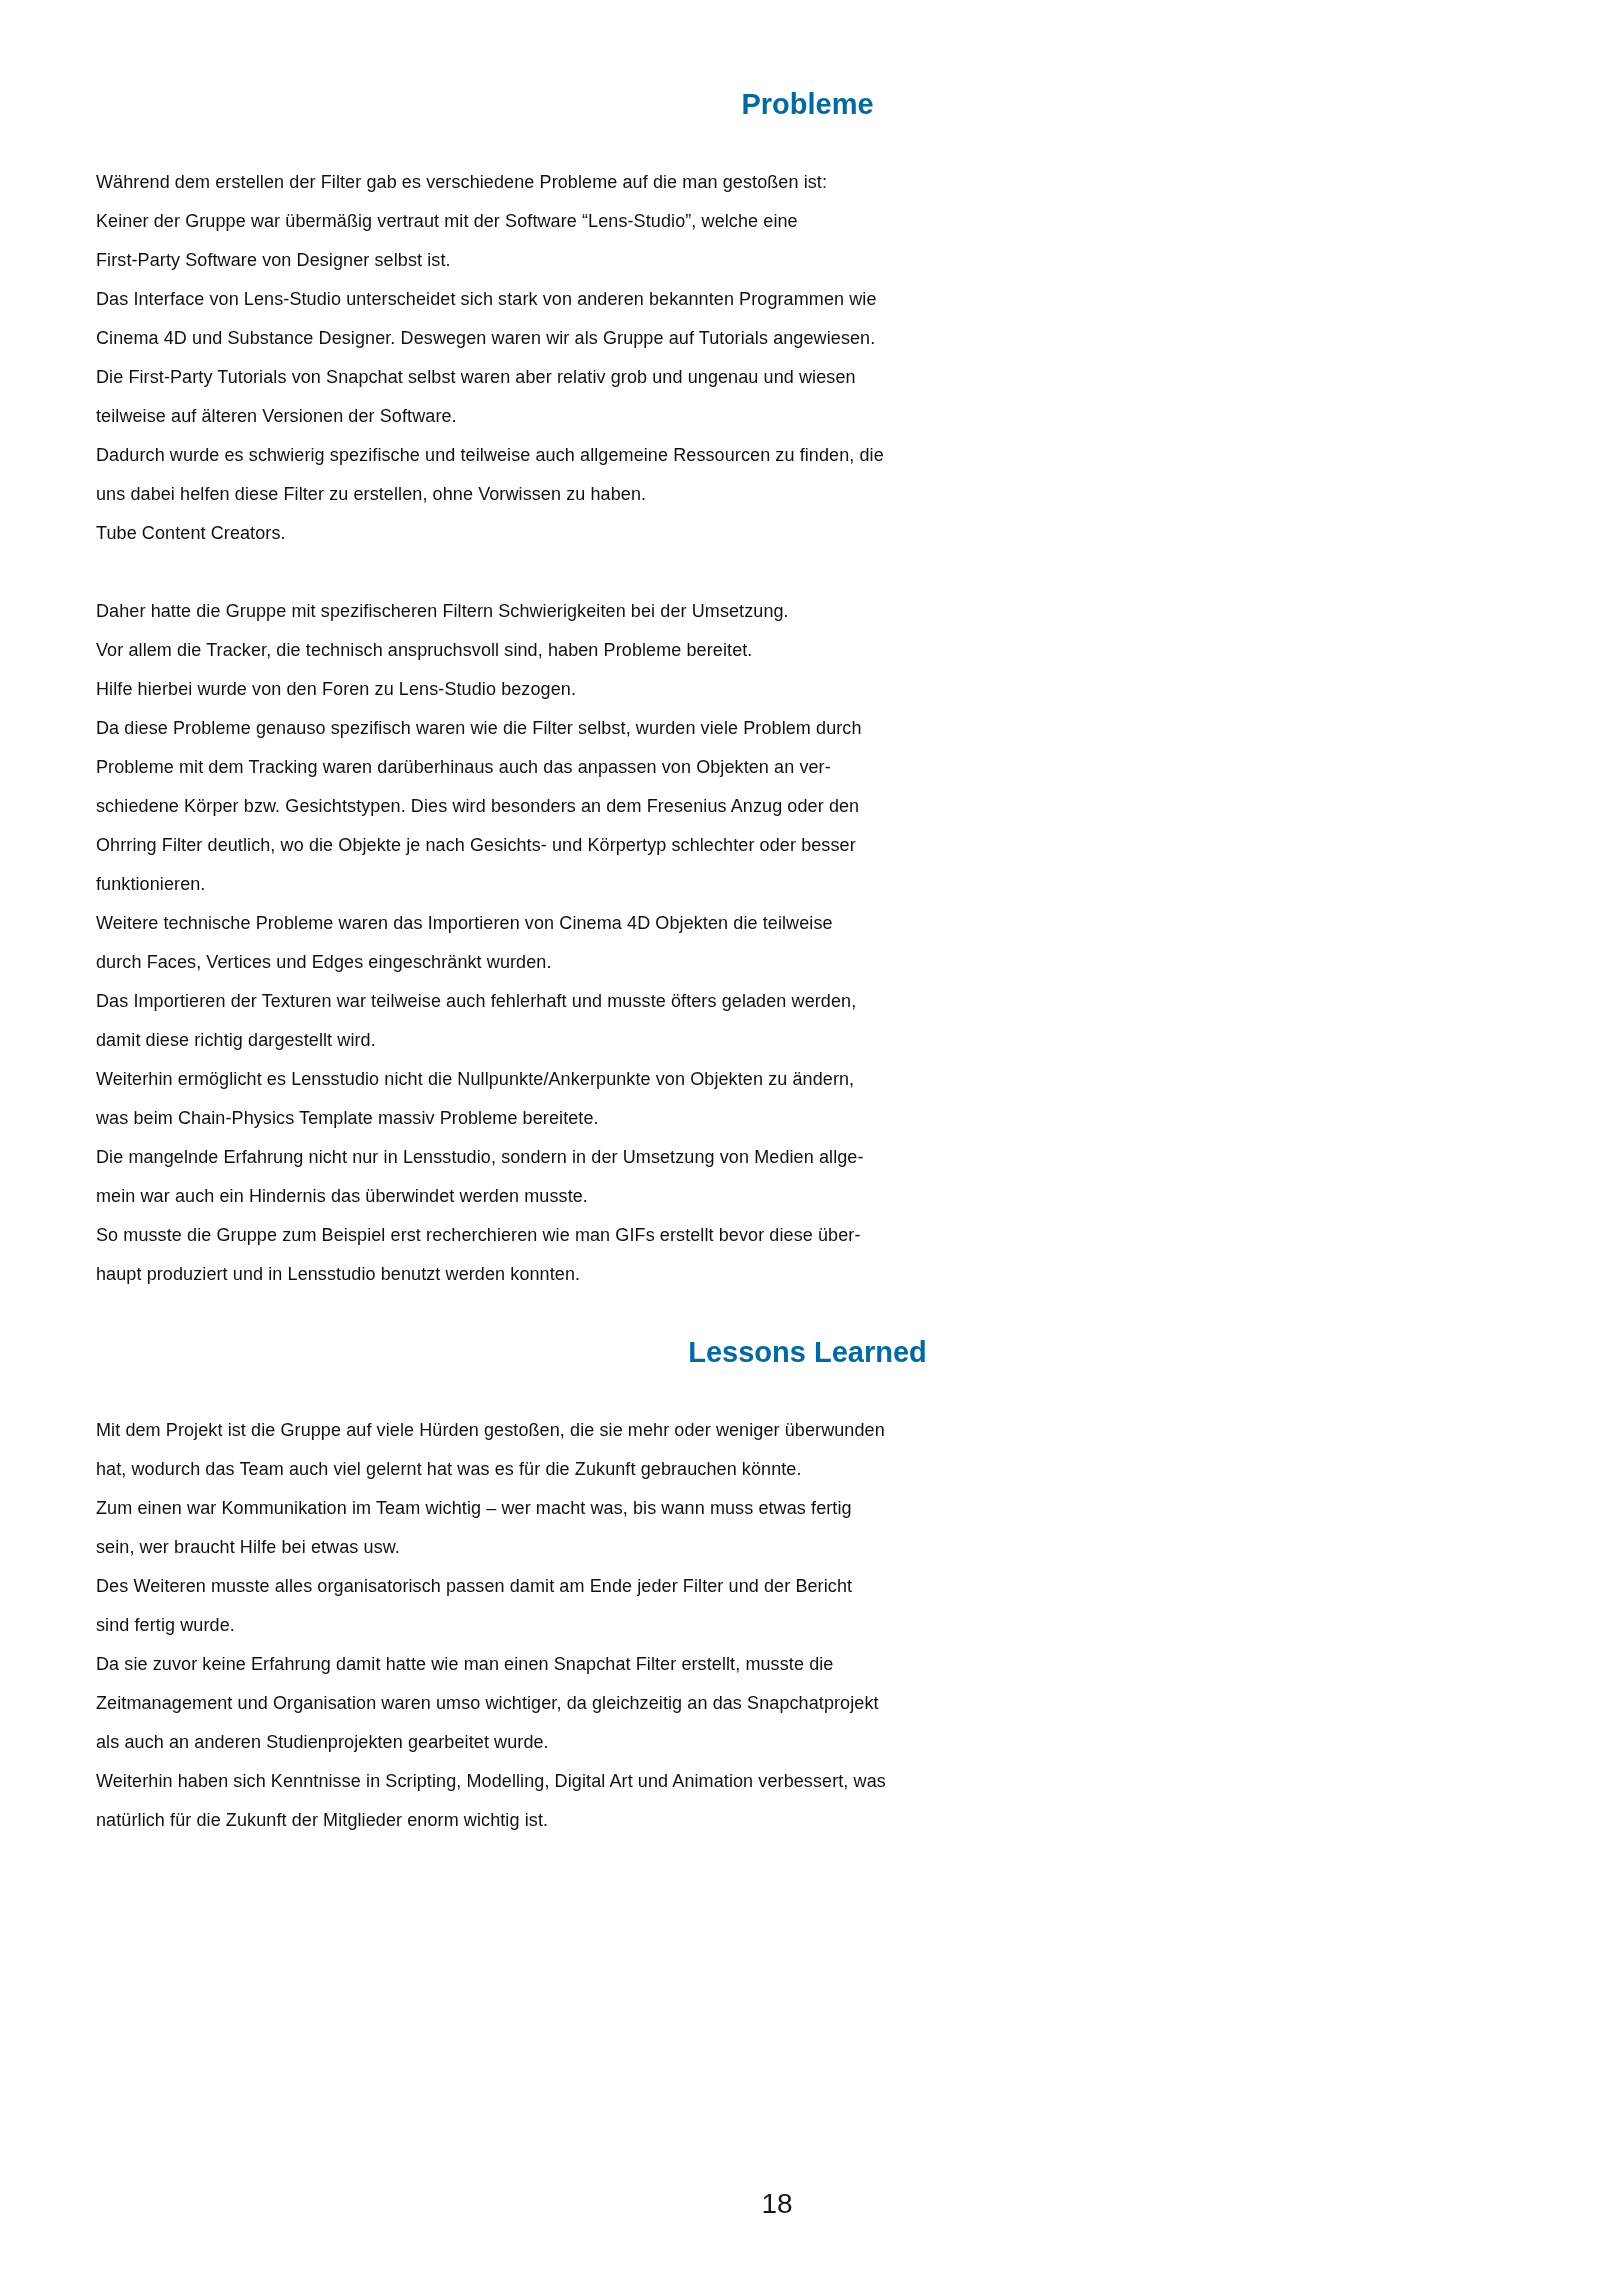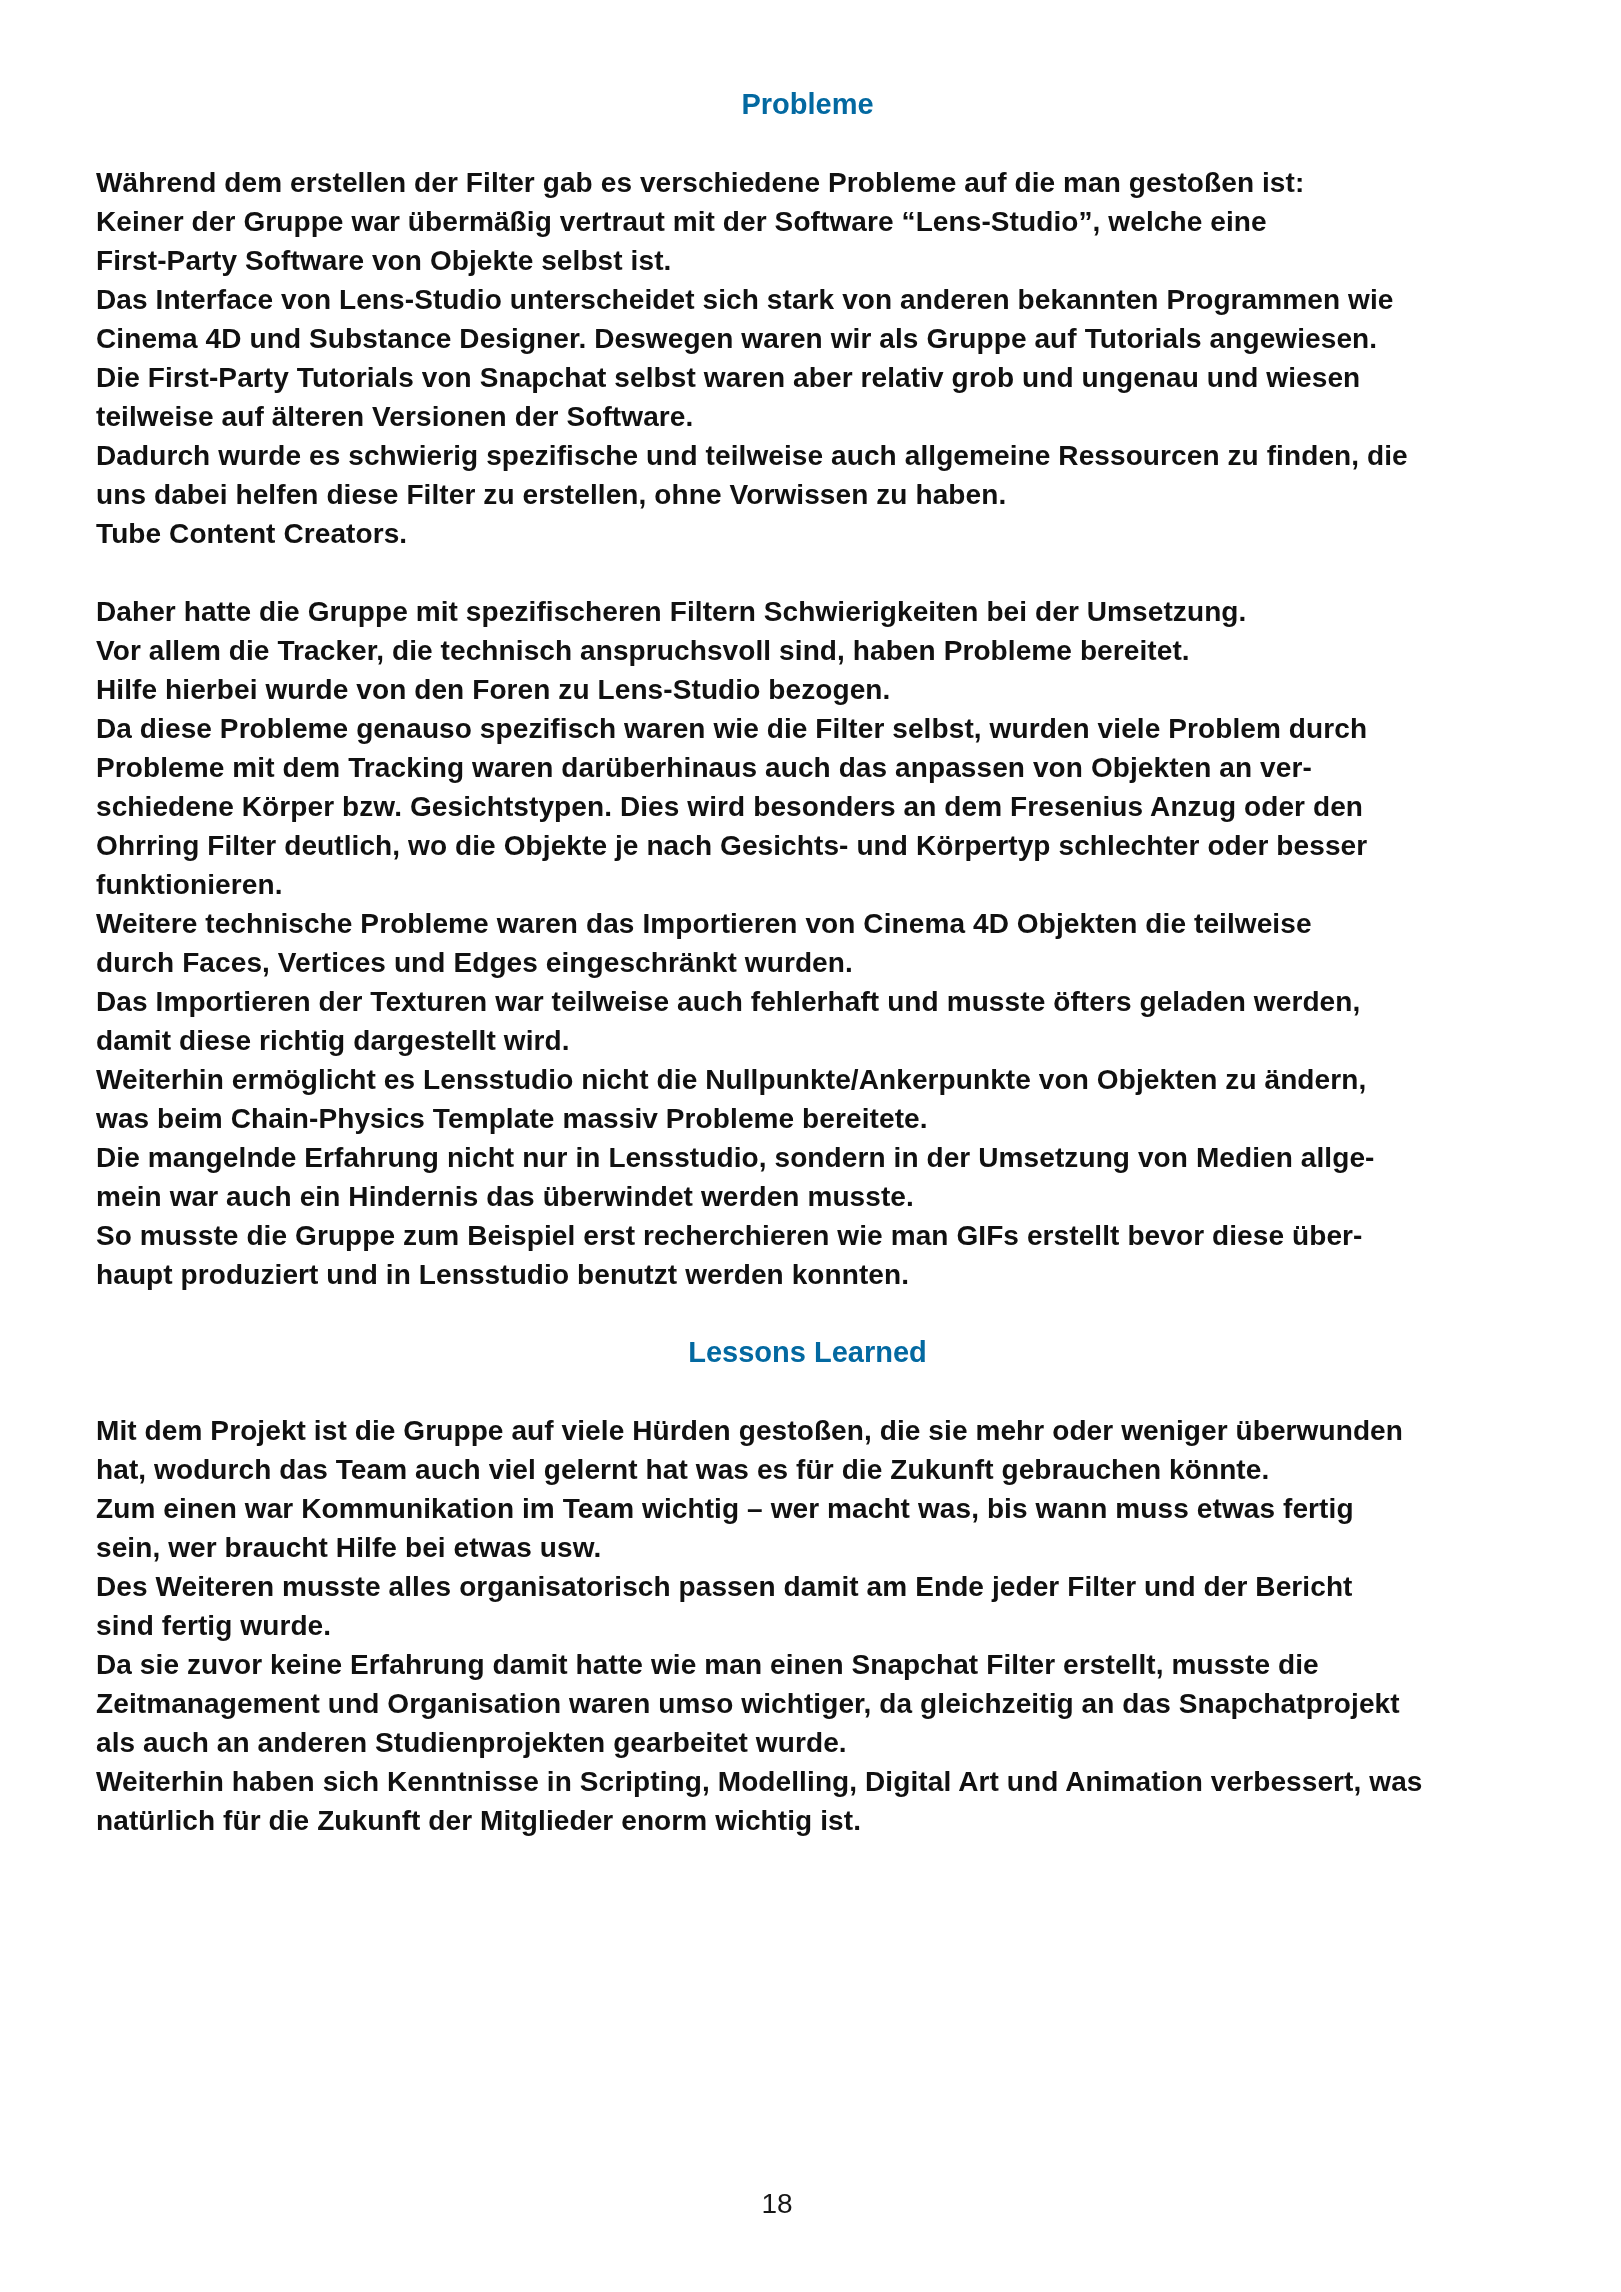--- a/index.html
+++ b/index.html
@@ -25,23 +25,23 @@
   .section-heading {
     font-size: 29px;
     font-weight: bold;
     line-height: 39px;
     text-align: center;
     margin: 0 0 39px 0;
     color: #0369a1;
   }
   .para {
     margin: 0 0 39px 0;
-    font-size: 28px;
+    font-size: 18px;
     line-height: 39px;
-    font-weight: bold;
+    font-weight: normal;
     letter-spacing: 0.1px;
   }
   .line {
     display: block;
     white-space: pre;
   }
   .page-number {
     position: absolute;
     top: 2184px;
     left: 0;
@@ -56,21 +56,21 @@
 </head>
 <body>
 
 <div class="page">
   <main class="content" id="doc">
       <section>
         <h2 class="section-heading">Probleme</h2>
         <p class="para">
           <span class="line">Während dem erstellen der Filter gab es verschiedene Probleme auf die man gestoßen ist:</span>
           <span class="line">Keiner der Gruppe war übermäßig vertraut mit der Software “Lens-Studio”, welche eine</span>
-          <span class="line">First-Party Software von Objekte selbst ist.</span>
+          <span class="line">First-Party Software von Designer selbst ist.</span>
           <span class="line">Das Interface von Lens-Studio unterscheidet sich stark von anderen bekannten Programmen wie</span>
           <span class="line">Cinema 4D und Substance Designer. Deswegen waren wir als Gruppe auf Tutorials angewiesen.</span>
           <span class="line">Die First-Party Tutorials von Snapchat selbst waren aber relativ grob und ungenau und wiesen</span>
           <span class="line">teilweise auf älteren Versionen der Software.</span>
           <span class="line">Dadurch wurde es schwierig spezifische und teilweise auch allgemeine Ressourcen zu finden, die</span>
           <span class="line">uns dabei helfen diese Filter zu erstellen, ohne Vorwissen zu haben.</span>
           <span class="line">Tube Content Creators.</span>
         </p>
         <p class="para">
           <span class="line">Daher hatte die Gruppe mit spezifischeren Filtern Schwierigkeiten bei der Umsetzung.</span>

